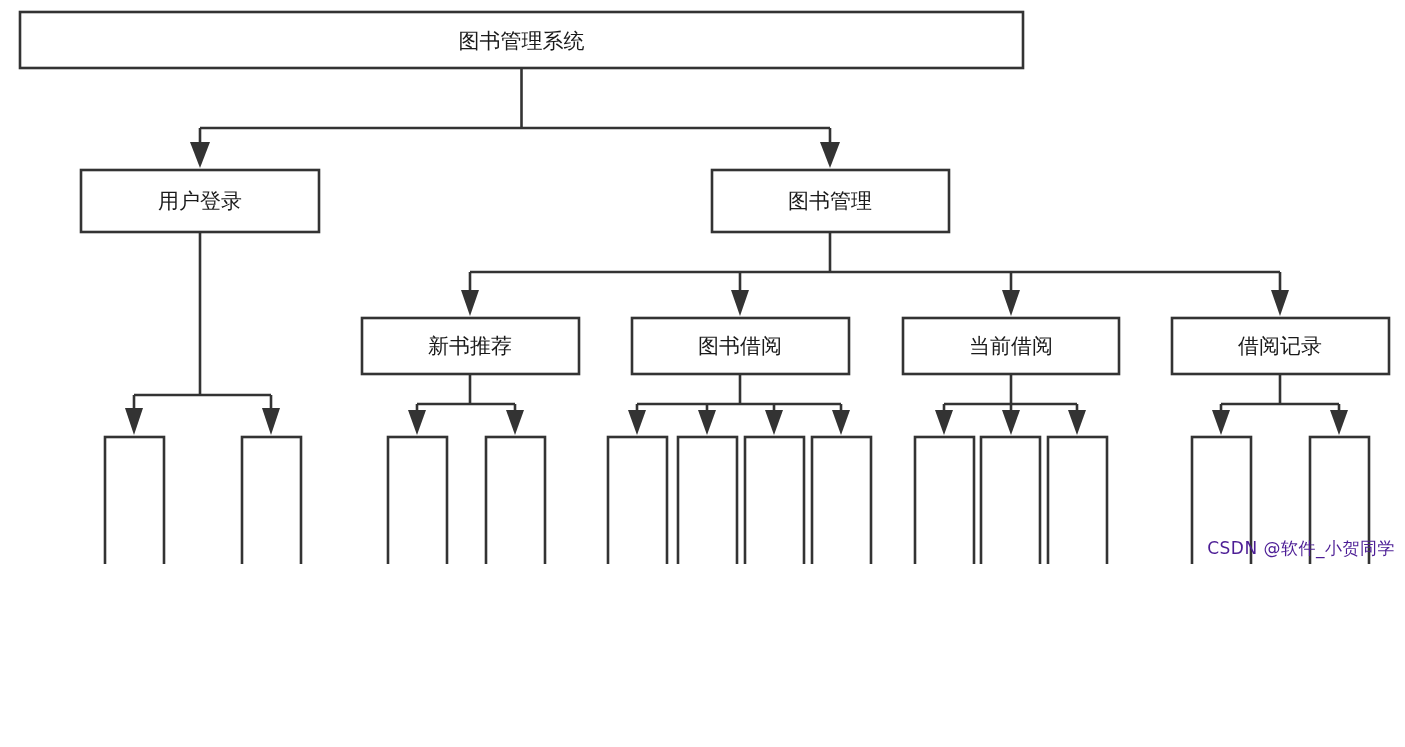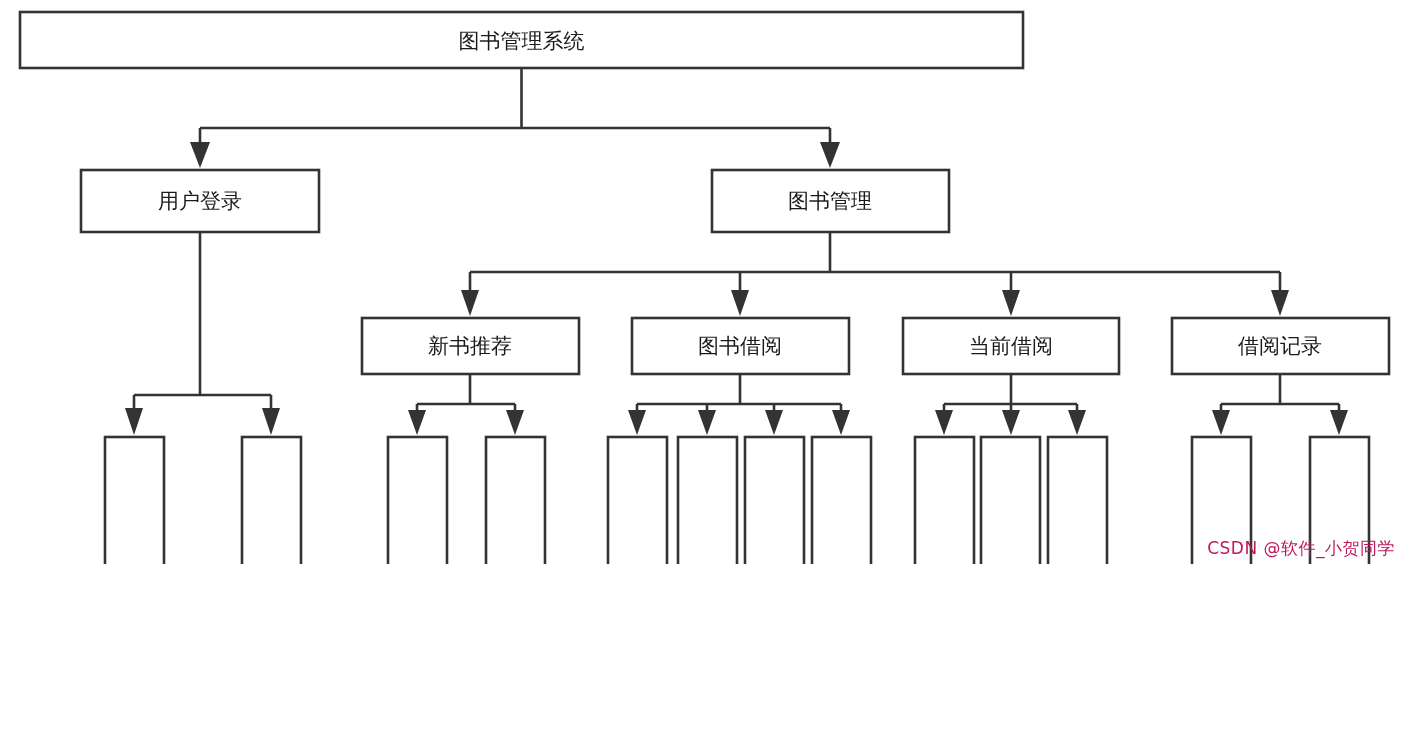--- a/index.html
+++ b/index.html
@@ -61,21 +61,21 @@
     justify-content: center;
     white-space: nowrap;
     pointer-events: none;
   }
   .watermark {
     position: absolute;
     right: 10px;
     bottom: 4px;
     font-family: "DejaVu Sans", "Liberation Sans", sans-serif;
     font-size: 17px;
-    color: #be185d;
+    color: #4c1d95;
     white-space: nowrap;
     letter-spacing: 0.5px;
     text-align: right;
   }
 </style>
 </head>
 <body>
 
 <div id="diagram-root">
 

